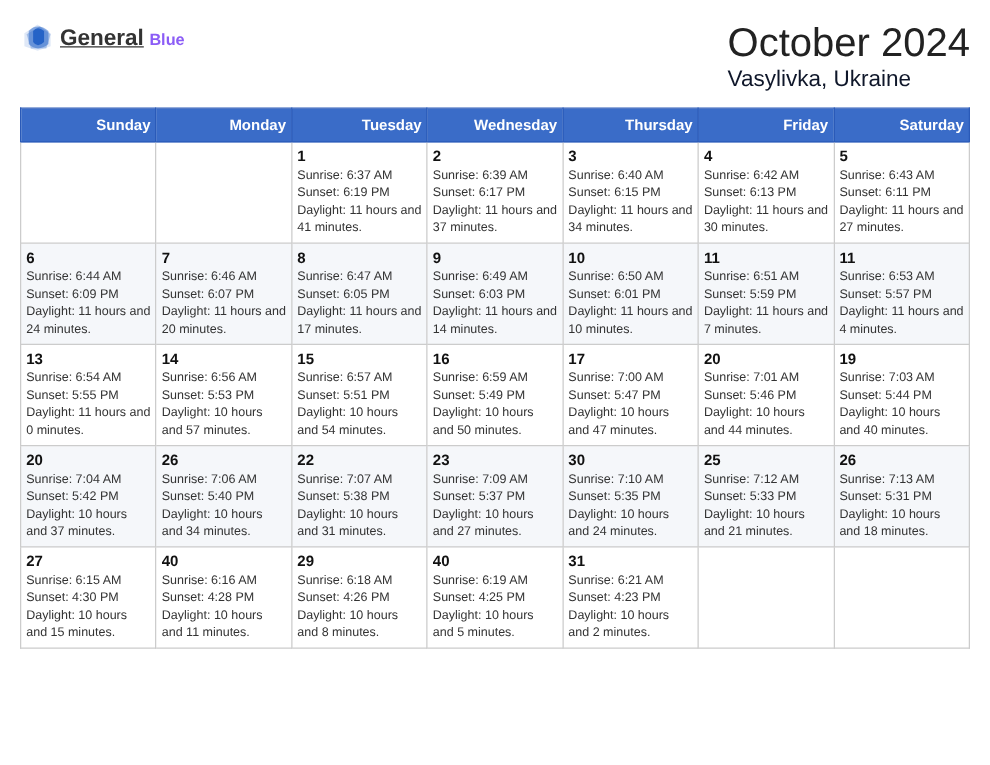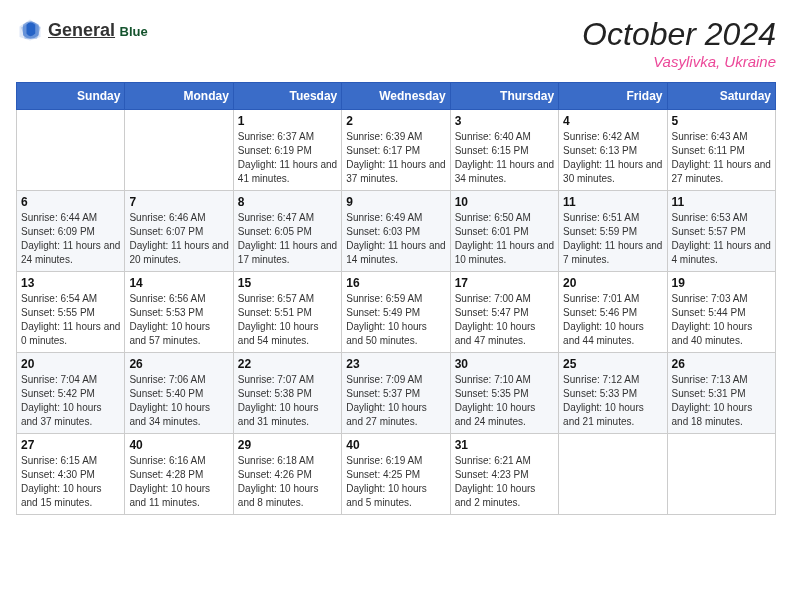--- a/index.html
+++ b/index.html
@@ -15,38 +15,37 @@
       justify-content: space-between;
       align-items: flex-start;
       margin-bottom: 12px;
     }
     .logo {
       display: flex;
       align-items: center;
       gap: 4px;
     }
     .logo-text-general { font-size: 18px; color: #333; font-weight: bold; text-decoration: underline; }
-    .logo-text-blue { font-size: 13px; color: #14532d; font-weight: bold; }
+    .logo-text-blue { font-size: 13px; color: #8b5cf6; font-weight: bold; }
     .logo-icon {
       width: 28px;
       height: 28px;
     }
     .title-block {
-      text-align: right;
-      font-style: italic;
+      text-align: left;
     }
     .title-block h1 {
       font-size: 32px;
       font-weight: 300;
       color: #222;
     }
     .title-block h2 {
-      font-size: 15px;
+      font-size: 18px;
       font-weight: 400;
-      color: #ec4899;
+      color: #0f172a;
     }
     .calendar {
       width: 100%;
       border-collapse: collapse;
       font-size: 11px;
     }
     .calendar thead th {
       background: #3a6cc8;
       color: #fff;
       padding: 6px 4px;

